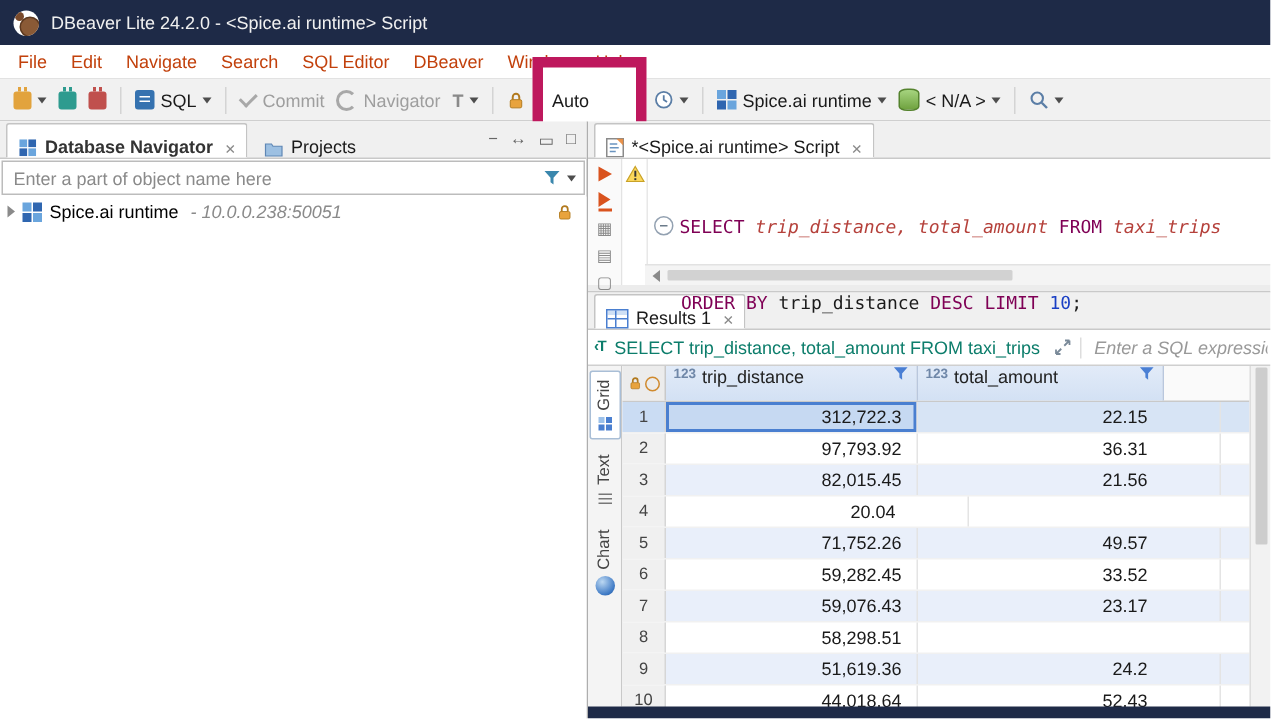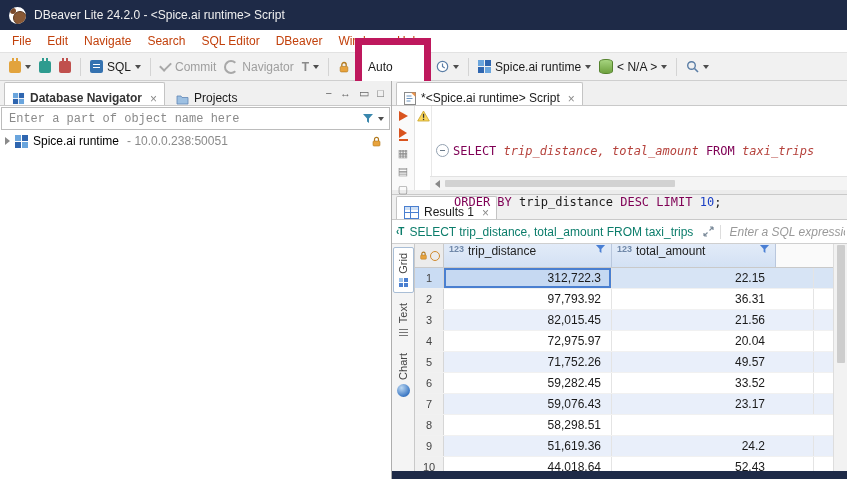--- a/index.html
+++ b/index.html
@@ -47,27 +47,27 @@
 
 .tabbar{height:24px;background:#f0f0f0;border-bottom:1px solid #c9c9c9;display:flex;align-items:flex-end;flex:0 0 auto}
 .tab{display:flex;align-items:flex-end;gap:5px;height:22px;padding:0 7px;background:#fff;border:1px solid #c4c4c4;border-bottom:none;border-radius:2px 2px 0 0;margin-left:4px;white-space:nowrap}
 .tab.inactive{background:transparent;border:none}
 .tab .bold{font-weight:bold;color:#333}
 .x{color:#8a8a8a;font-size:12px;margin-left:3px;line-height:1}
 .mini{display:flex;align-items:center;gap:8px;margin-left:auto;padding:0 7px;color:#666;font-size:11px;height:100%}
 
 
 .nav-filter{height:21px;border:1px solid #bcbcbc;margin:1px;display:flex;align-items:center;background:#fff;padding:0 5px;gap:4px;flex:0 0 auto}
-.nav-filter input{flex:1;border:0;outline:0;font-size:12px;color:#333;font-family:Liberation Mono, monospace;min-width:0;background:transparent}
+.nav-filter input{flex:1;border:0;outline:0;font-size:12px;color:#333;font-family:Liberation Sans, sans-serif;min-width:0;background:transparent}
 .nav-filter input::placeholder{color:#8a8a8a}
 .tree{flex:1;background:#fff}
 .tree-row{display:flex;align-items:center;gap:5px;height:20px;padding-left:5px}
 .twisty{width:0;height:0;border-left:5px solid #8a8a8a;border-top:4px solid transparent;border-bottom:4px solid transparent}
 .tname{color:#000}
-.tdetail{color:#8a8a8a;margin-left:3px}
+.tdetail{color:#8a8a8a;font-style:italic;margin-left:3px}
 .pushright{margin-left:auto;margin-right:9px;display:flex;align-items:center}
 
 
 .edbody{position:relative;height:84px;display:flex;flex:0 0 auto;background:#fff}
 .vtb{width:22px;background:#fafafa;border-right:1px solid #e3e3e3;display:flex;flex-direction:column;align-items:center;padding-top:5px;gap:7px;flex:0 0 auto}
 .play{width:0;height:0;border-left:9px solid #d9531e;border-top:5px solid transparent;border-bottom:5px solid transparent}
 .playwrap{display:flex;flex-direction:column;align-items:center;gap:1px}
 .playwrap .bar{width:9px;height:2px;background:#d9531e}
 .ruler{width:16px;background:#fff;border-right:1px solid #e8e8e8;padding-top:4px;display:flex;flex-direction:column;align-items:center;flex:0 0 auto}
 .code{flex:1;padding:3px 0 0 4px;font-family:"DejaVu Sans Mono",monospace;font-size:12px;line-height:17px;white-space:pre;min-width:0}
@@ -400,21 +400,20 @@
               <div class="gfill"></div>
             </div>
             <div class="grow odd">
               <div class="gnum">3</div>
               <div class="gcell c1">82,015.45</div>
               <div class="gcell c2">21.56</div>
               <div class="gfill"></div>
             </div>
             <div class="grow">
               <div class="gnum">4</div>
-              <div class="gcell c1">72,975.97</div>
               <div class="gcell c2">20.04</div>
               <div class="gfill"></div>
             </div>
             <div class="grow odd">
               <div class="gnum">5</div>
               <div class="gcell c1">71,752.26</div>
               <div class="gcell c2">49.57</div>
               <div class="gfill"></div>
             </div>
             <div class="grow">

